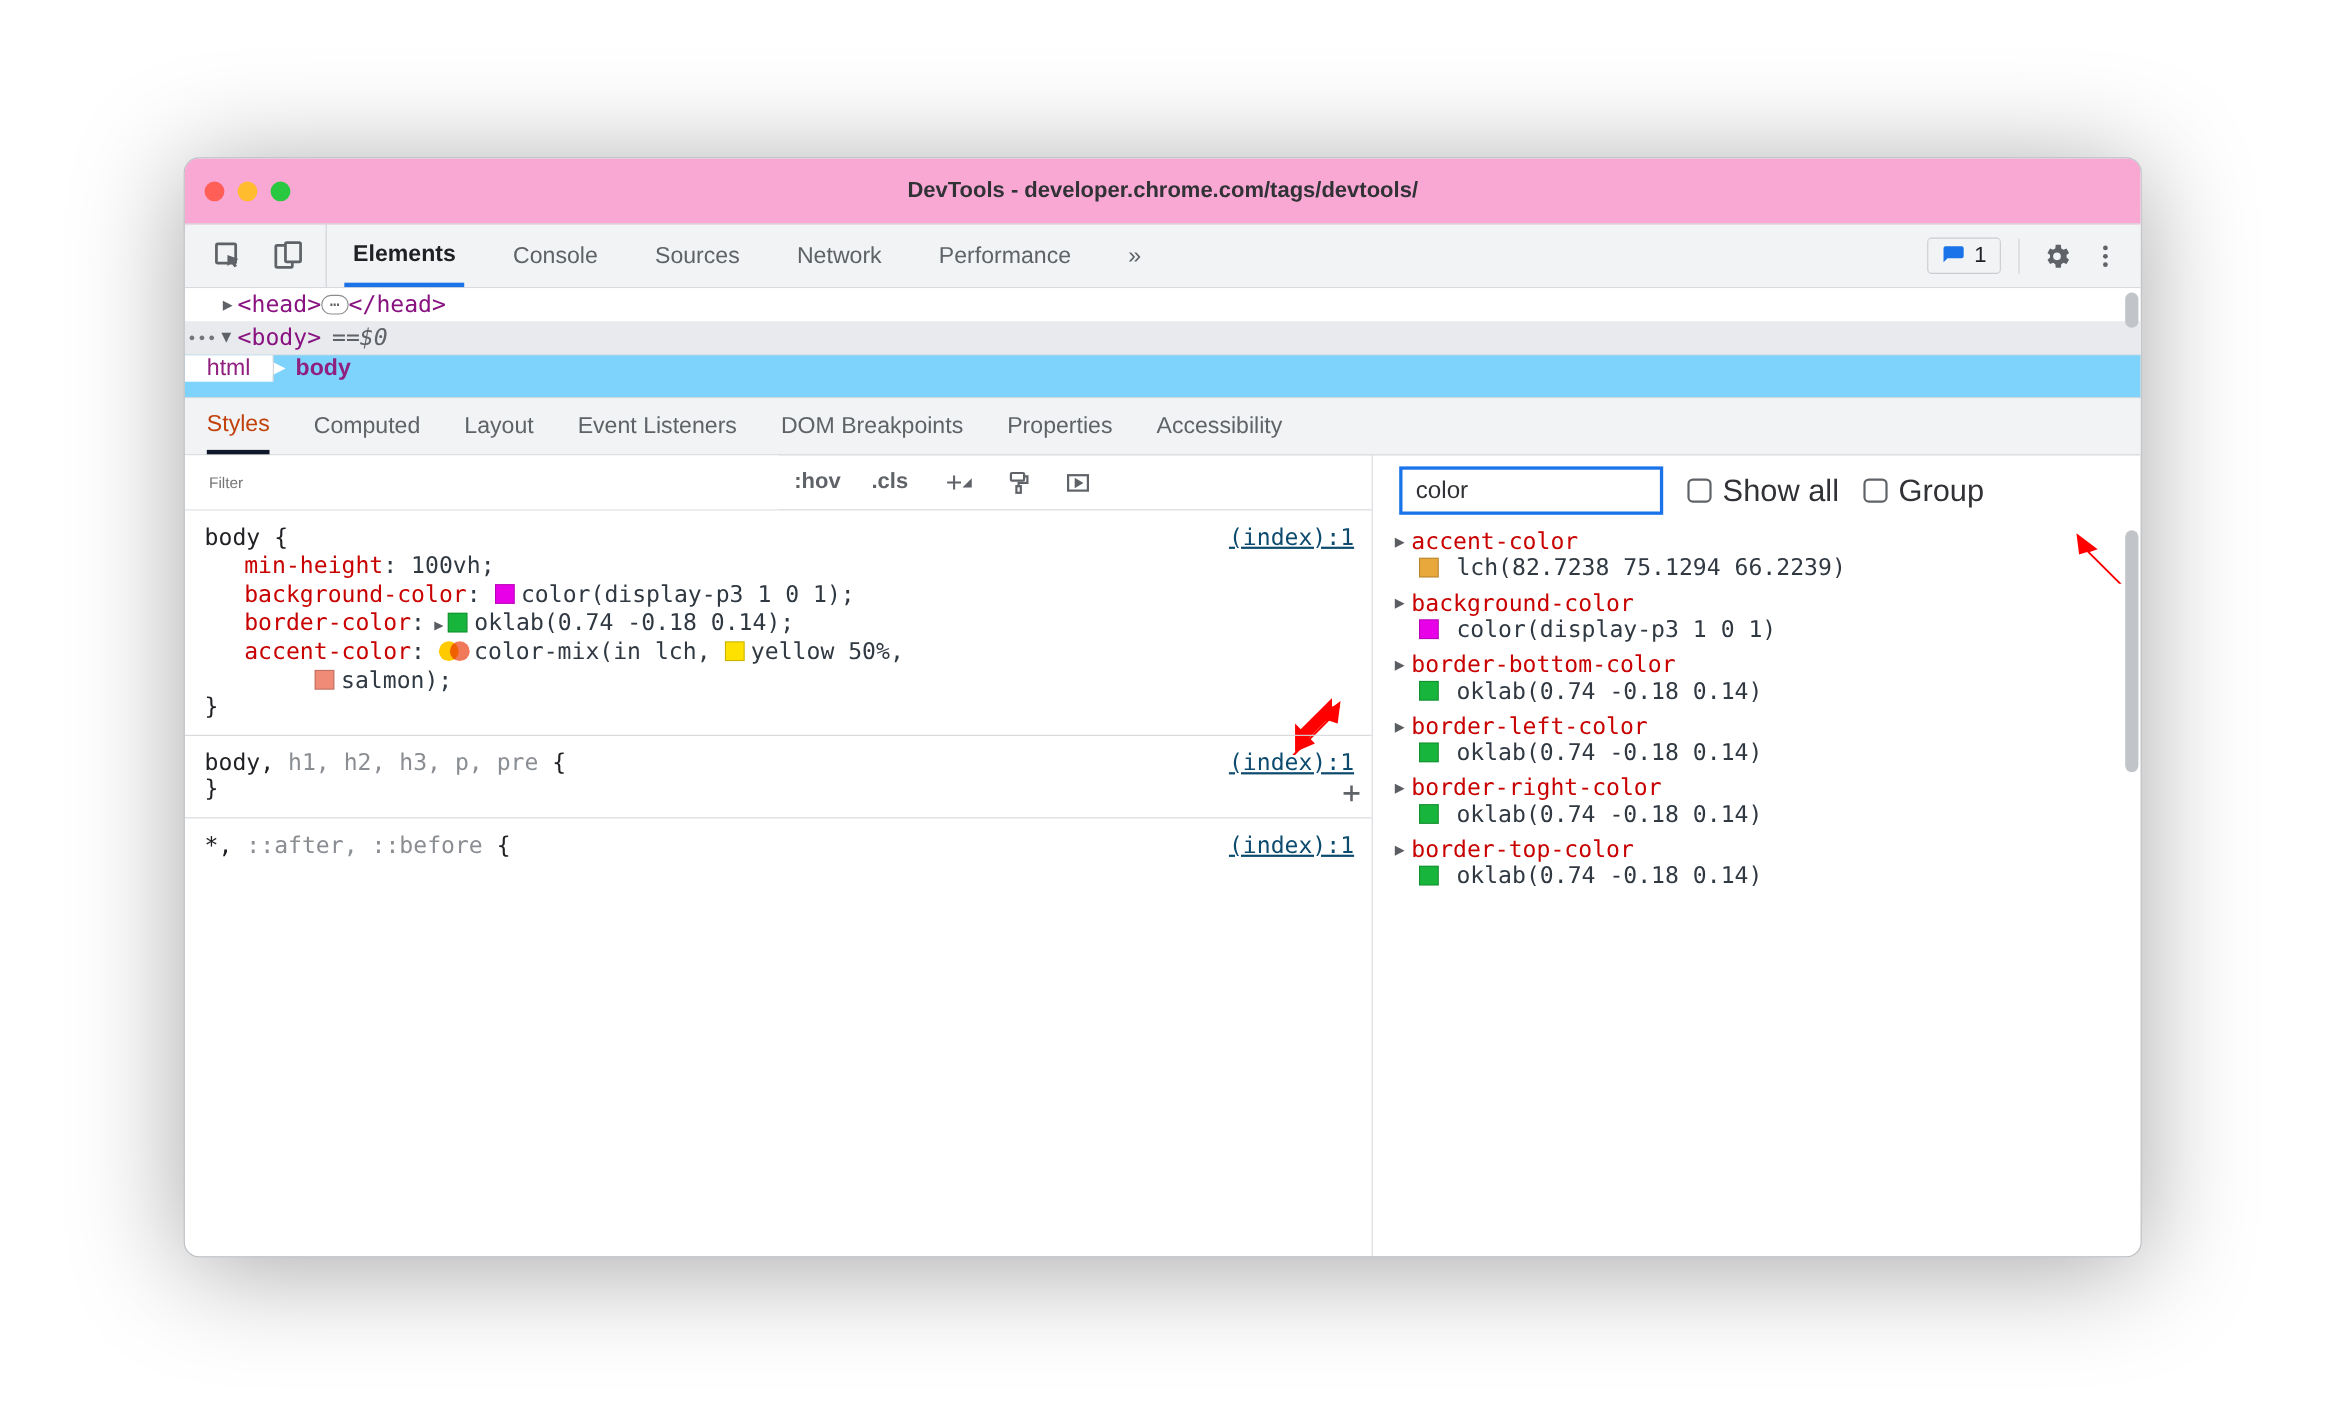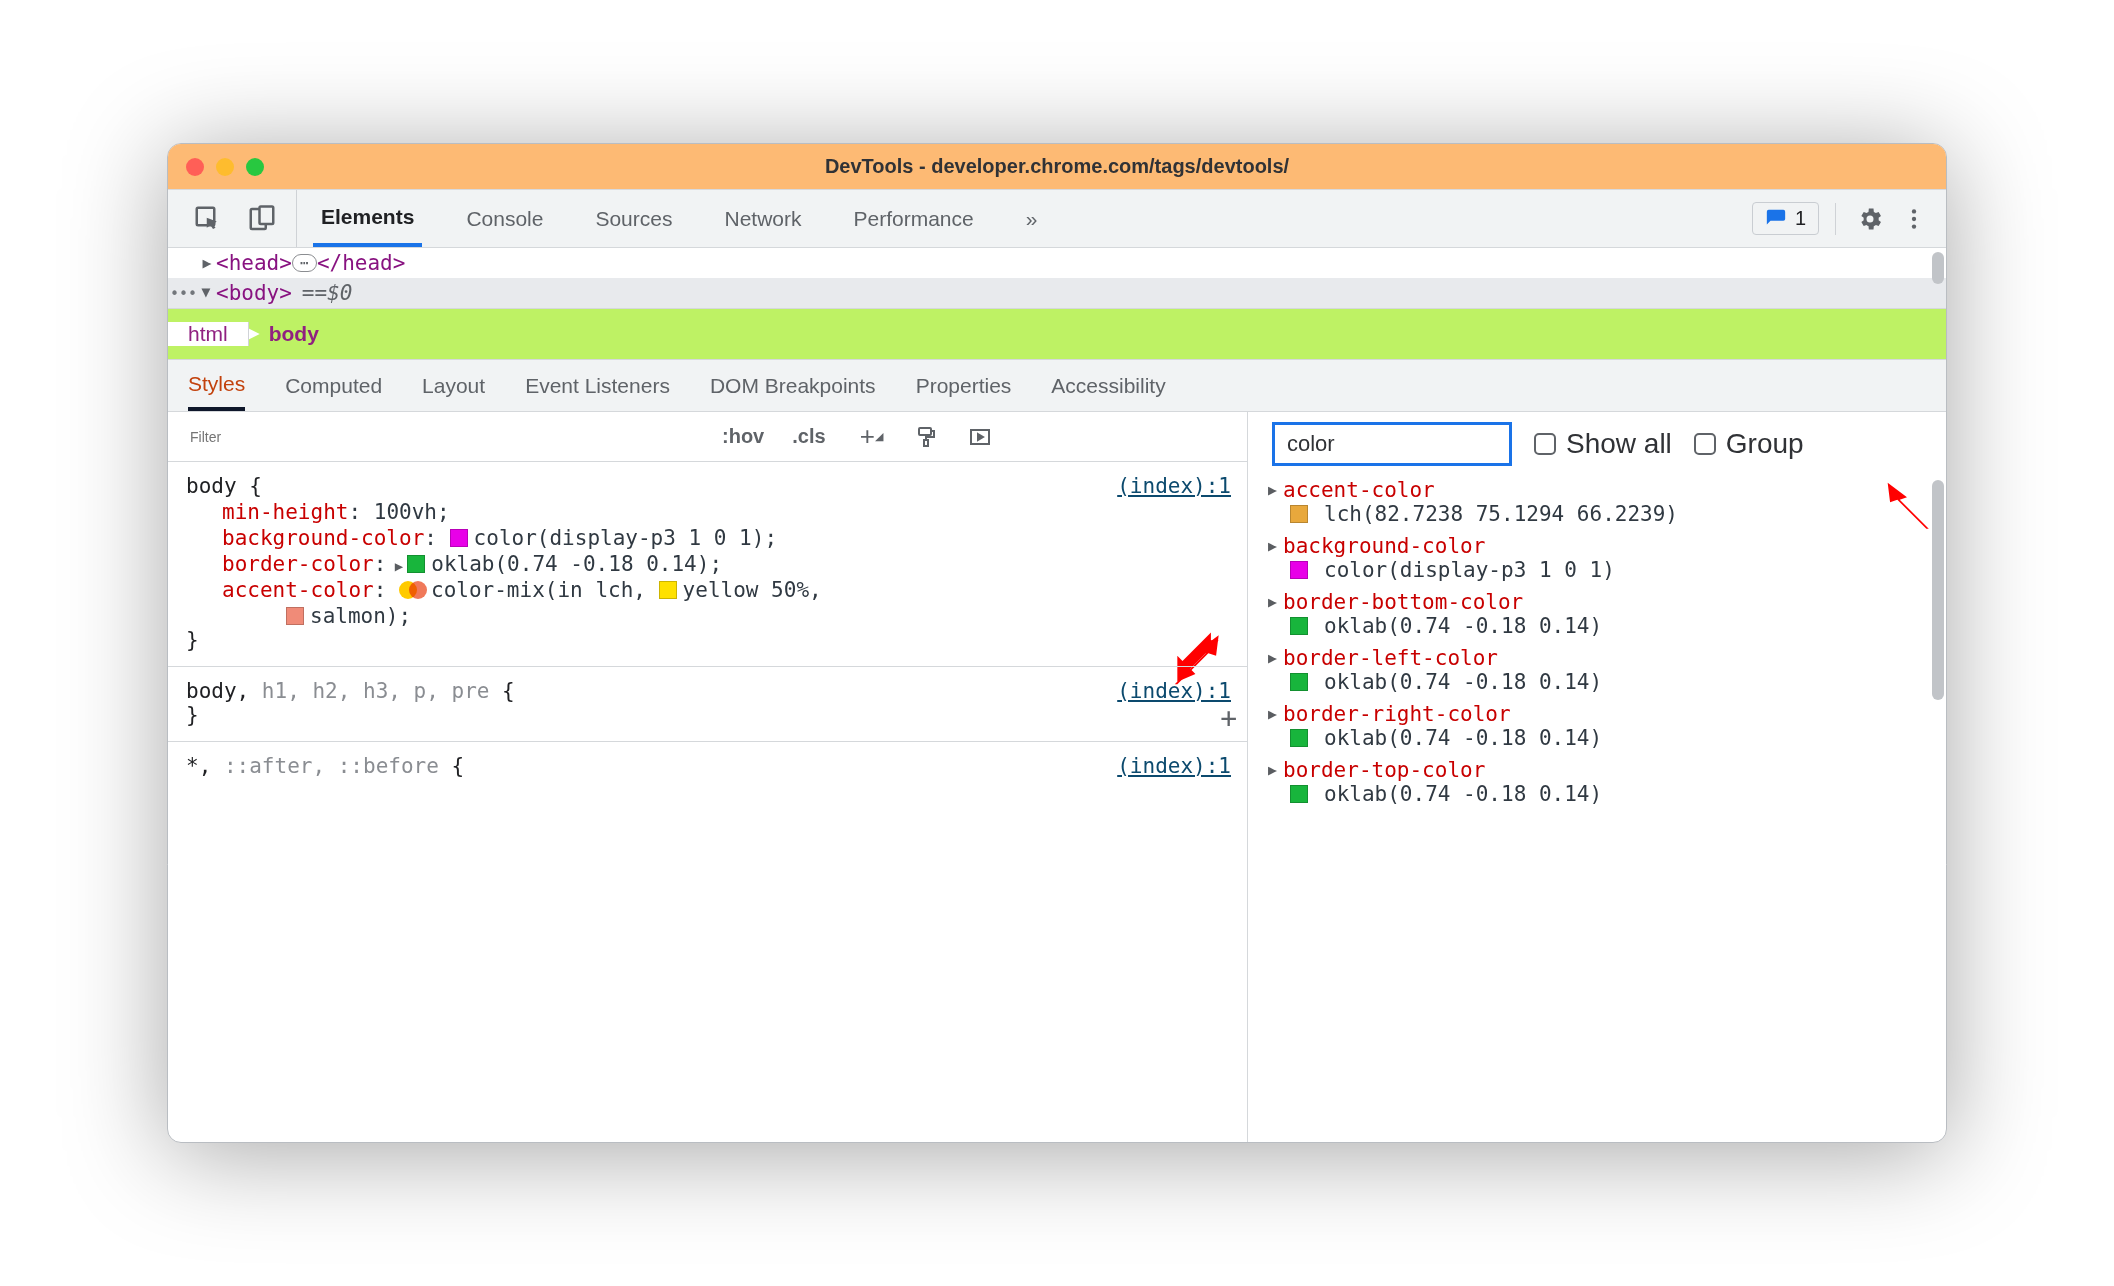--- a/index.html
+++ b/index.html
@@ -21,22 +21,22 @@
   width: 1780px;
   height: 1000px;
   background: #fff;
   border: 1px solid #b9bdc2;
   border-radius: 14px;
   overflow: hidden;
   display: flex;
   flex-direction: column;
 }
 .titlebar {
-  height: 46px;
-  background: #fdba74;
+  height: 60px;
+  background: #f9a8d4;
   border-bottom: 1px solid #d8dade;
   display: flex;
   align-items: center;
   position: relative;
 }
 .traffic { display:flex; gap:12px; padding-left:18px; }
 .traffic span { width:18px; height:18px; border-radius:50%; display:block; }
 .tl-close{background:#ff5f57;} .tl-min{background:#febc2e;} .tl-max{background:#28c840;}
 .titlebar .title {
   position:absolute; left:0; right:0; text-align:center;
@@ -61,21 +61,21 @@
 .dom-row { display:flex; align-items:center; font-family:Menlo,Consolas,monospace; font-size:21px; padding:3px 0 3px 10px; color:#303942;}
 .dom-row.sel { background:#e8eaed; }
 .toggle-tri { color:#5f6368; font-size:15px; width:18px; display:inline-block; text-align:center;}
 .tag { color:#881280; }
 .gray { color:#5f6368;}
 .dots-chip { border:1px solid #8b8d91; border-radius:10px; padding:0 7px; font-size:15px; color:#5f6368; background:#fff; vertical-align:middle; line-height:16px;}
 .dom-gutter { position:relative;}
 .dom-gutter::before{content:"•••";position:absolute;left:2px;top:7px;font-size:15px;color:#72767b;letter-spacing:0px;}
 
 .breadcrumb {
-  display:flex; align-items:center; height:52px; background:#bef264; border-top:1px solid #d5d8db; border-bottom:1px solid #d5d8db;
+  display:flex; align-items:flex-start; height:40px; background:#7dd3fc; border-top:1px solid #d5d8db; border-bottom:1px solid #d5d8db;
   font-size:21px; color:#902080;
 }
 .crumb { padding:0 20px; display:flex; align-items:center; cursor:pointer; position:relative;}
 .crumb.active { background:#fff; }
 .crumb + .crumb { border-left:1px solid #d0d3d7;font-weight:bold;}
 .crumb.active::after{content:"";position:absolute;right:-12px;top:0;bottom:0;width:24px;background:#fff;clip-path:polygon(0 0,100% 50%,0 100%);}
 
 .subtabs {
   display:flex; align-items:center; padding:0 20px; height:52px; background:#f1f3f4;
   border-bottom:1px solid #d5d8db; font-size:21px; color:#5f6368; gap:40px;

